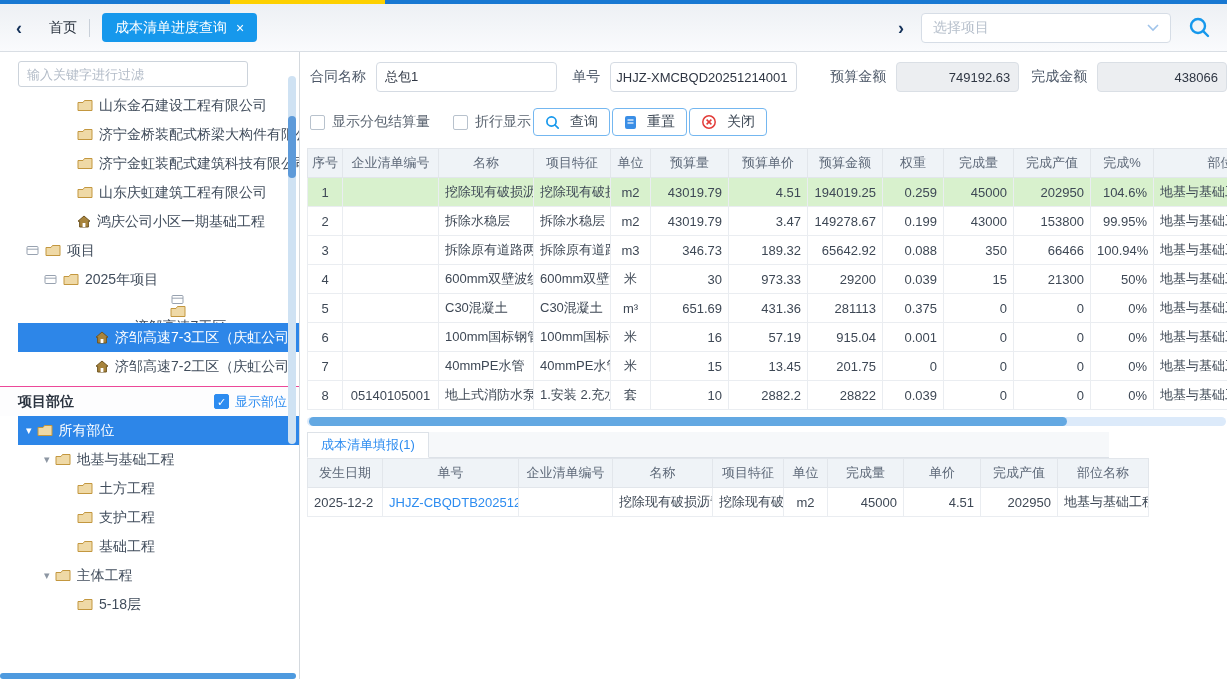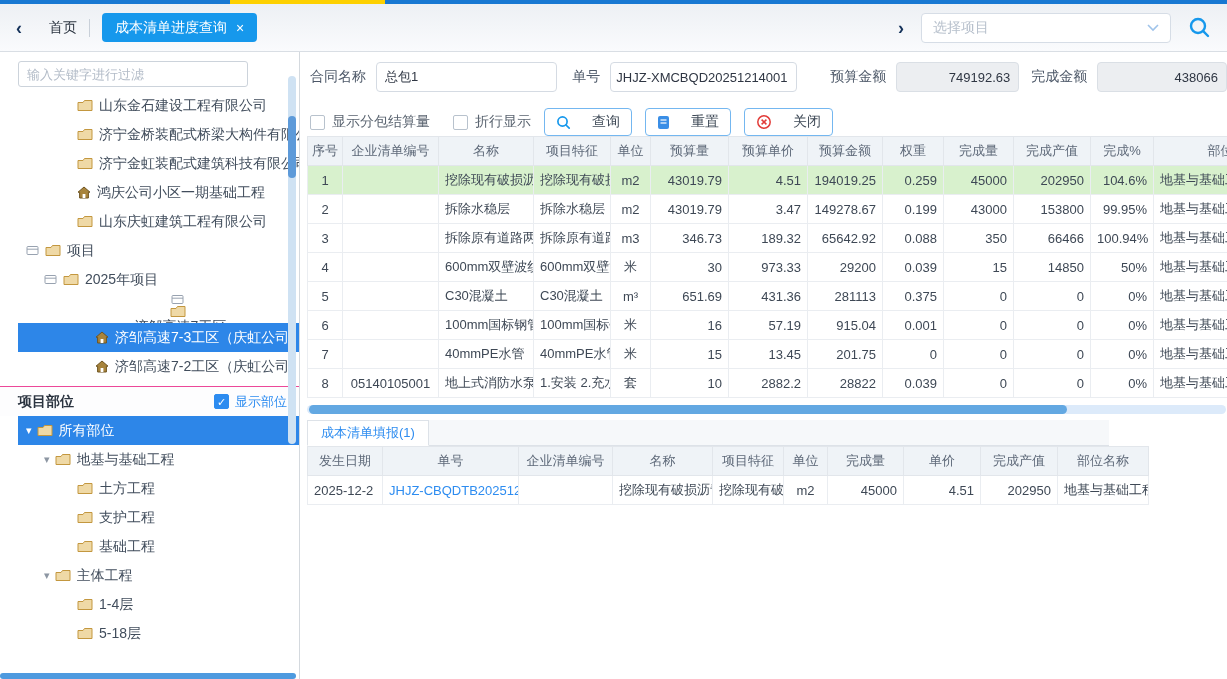--- a/index.html
+++ b/index.html
@@ -51,23 +51,23 @@
   .side-hscroll { position:absolute; bottom:0; left:0; width:296px; height:6px; background:#4e9adf; border-radius:3px; }
   
   .main { flex:1; overflow:hidden; padding-left:7px; background:#fff; }
   .form-row { display:flex; align-items:center; height:30px; margin-top:10px; font-size:14px; color:#4d5868; }
   .lbl { margin-right:10px; flex:none; }
   .inp { height:30px; border:1px solid #d5dbe3; border-radius:4px; padding:0 8px; display:flex;
     align-items:center; color:#2f3643; font-size:13px; background:#fff; overflow:hidden; white-space:nowrap; }
   .inp.ro { background:#eceef1; border-color:#dadfe5; justify-content:flex-end; }
   .toolbar-row { display:flex; align-items:center; margin-top:16px; height:28px; }
   .cb-label { margin:0 0 0 7px; font-size:14px; color:#5a6470; }
-  .btn { display:flex; align-items:center; gap:21px; height:28px; padding:0 11px; border:1px solid #74b7f0;
-    border-radius:4px; background:#fff; font-size:14px; color:#3f4a57; margin-left:13px; cursor:pointer; }
-  .table-wrap { margin-top:0; width:100%; overflow:hidden; }
+  .btn { display:flex; align-items:center; gap:10px; height:28px; padding:0 11px; border:1px solid #74b7f0;
+    border-radius:4px; background:#fff; font-size:14px; color:#3f4a57; margin-left:2px; cursor:pointer; }
+  .table-wrap { margin-top:12px; width:100%; overflow:hidden; }
   table { border-collapse:collapse; table-layout:fixed; }
   th { height:29px; background:#eff3f7; color:#5d6878; font-weight:normal; font-size:13px;
     border:1px solid #e2e6eb; text-align:center; overflow:hidden; white-space:nowrap; padding:0 4px; }
   td { height:29px; border:1px solid #eaedf1; font-size:13px; color:#3e4855; overflow:hidden;
     white-space:nowrap; padding:0 6px; background:#fff; }
   tr.green td { background:#d8f1cd; }
   .al { text-align:left; } .ac { text-align:center; } .ar { text-align:right; }
   .link { color:#2d8cf0; cursor:pointer; }
   .h-scrollbar { width:919px; height:9px; background:#dceafa; margin-top:7px; border-radius:5px; position:relative; }
   .h-thumb { position:absolute; left:2px; top:0; height:9px; width:758px; background:#63a8e2; border-radius:5px; }
@@ -123,31 +123,31 @@
             </svg>
             <span class="t-label">济宁金桥装配式桥梁大构件有限公司</span>
           </div>
           <div class="tree-item" style="padding-left: 59px;">
             <svg width="16" height="13" viewBox="0 0 16 13">
               <path d="M1 3.5 L6 3.5 L7.5 1.5 L15 1.5 L15 11.5 L1 11.5 Z" fill="#efd9a6" stroke="#c3973f"></path>
             </svg>
             <span class="t-label">济宁金虹装配式建筑科技有限公司</span>
           </div>
           <div class="tree-item" style="padding-left: 59px;">
+            <svg width="16" height="13" viewBox="0 0 16 13">
+              <path d="M1 3.5 L6 3.5 L7.5 1.5 L15 1.5 L15 11.5 L1 11.5 Z" fill="#efd9a6" stroke="#c3973f"></path>
+            </svg>
+            <span class="t-label">山东庆虹建筑工程有限公司</span>
+          </div>
+          <div class="tree-item" style="padding-left: 59px;">
             <svg width="14" height="13" viewBox="0 0 14 13">
               <path d="M7 1 L13 6.2 L11.4 6.2 L11.4 12 L2.6 12 L2.6 6.2 L1 6.2 Z" fill="#a8843c" stroke="#6f5420"></path>
               <rect x="5.6" y="8" width="2.8" height="4" fill="#fff"></rect>
             </svg>
             <span class="t-label">鸿庆公司小区一期基础工程</span>
-          </div>
-          <div class="tree-item" style="padding-left: 59px;">
-            <svg width="16" height="13" viewBox="0 0 16 13">
-              <path d="M1 3.5 L6 3.5 L7.5 1.5 L15 1.5 L15 11.5 L1 11.5 Z" fill="#efd9a6" stroke="#c3973f"></path>
-            </svg>
-            <span class="t-label">山东庆虹建筑工程有限公司</span>
           </div>
           <div class="tree-item" style="padding-left: 8px;">
             <svg width="13" height="11" viewBox="0 0 13 11" style="margin-right:6px">
               <rect x="1" y="1.5" width="11" height="8" rx="1" fill="none" stroke="#98a2b0"></rect>
               <path d="M1 4.2 H12" stroke="#98a2b0"></path>
             </svg>
             <svg width="16" height="13" viewBox="0 0 16 13">
               <path d="M1 3.5 L6 3.5 L7.5 1.5 L15 1.5 L15 11.5 L1 11.5 Z" fill="#efd9a6" stroke="#c3973f"></path>
             </svg>
             <span class="t-label">项目</span>
@@ -226,26 +226,20 @@
               <path d="M1 3.5 L6 3.5 L7.5 1.5 L15 1.5 L15 11.5 L1 11.5 Z" fill="#efd9a6" stroke="#c3973f"></path>
             </svg>
             <span class="t-label">基础工程</span>
           </div>
           <div class="tree-item" style="padding-left: 26px;">
             <span class="caret">▾</span>
             <svg width="16" height="13" viewBox="0 0 16 13">
               <path d="M1 3.5 L6 3.5 L7.5 1.5 L15 1.5 L15 11.5 L1 11.5 Z" fill="#efd9a6" stroke="#c3973f"></path>
             </svg>
             <span class="t-label">主体工程</span>
-          </div>
-          <div class="tree-item" style="padding-left: 59px;">
-            <svg width="16" height="13" viewBox="0 0 16 13">
-              <path d="M1 3.5 L6 3.5 L7.5 1.5 L15 1.5 L15 11.5 L1 11.5 Z" fill="#efd9a6" stroke="#c3973f"></path>
-            </svg>
-            <span class="t-label">1-4层</span>
           </div>
           <div class="tree-item" style="padding-left: 59px;">
             <svg width="16" height="13" viewBox="0 0 16 13">
               <path d="M1 3.5 L6 3.5 L7.5 1.5 L15 1.5 L15 11.5 L1 11.5 Z" fill="#efd9a6" stroke="#c3973f"></path>
             </svg>
             <span class="t-label">5-18层</span>
           </div>
           <div class="tree-item" style="padding-left: 41px;"></div>
         </div>
       <div class="v-scrollbar">
@@ -379,21 +373,21 @@
                 <td class="ac">4</td>
                 <td class="ac"></td>
                 <td class="al">600mm双壁波纹管</td>
                 <td class="al">600mm双壁波</td>
                 <td class="ac">米</td>
                 <td class="ar">30</td>
                 <td class="ar">973.33</td>
                 <td class="ar">29200</td>
                 <td class="ar">0.039</td>
                 <td class="ar">15</td>
-                <td class="ar">14850</td>
+                <td class="ar">21300</td>
                 <td class="ar">50%</td>
                 <td class="al">地基与基础工程</td>
               </tr>
               <tr>
                 <td class="ac">5</td>
                 <td class="ac"></td>
                 <td class="al">C30混凝土</td>
                 <td class="al">C30混凝土</td>
                 <td class="ac">m³</td>
                 <td class="ar">651.69</td>

